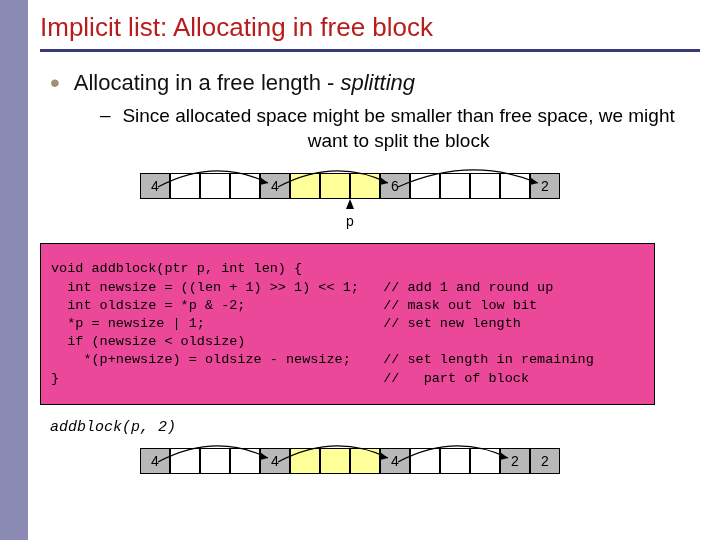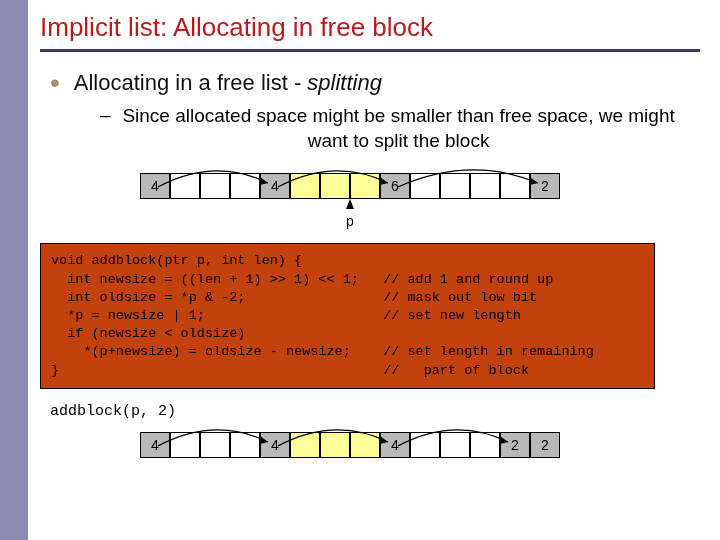--- a/index.html
+++ b/index.html
@@ -101,33 +101,34 @@
     transform: translateX(-50%);
     border-left: 4px solid transparent;
     border-right: 4px solid transparent;
     border-bottom: 10px solid #000;
   }
 
   .codebox {
     margin-top: 14px;
     width: 615px;
     border: 1px solid #000;
-    background: #c2410c;
-    padding: 8px 10px;
+    background: #ec4899;
+    padding: 16px 10px;
     font-family: "Courier New", monospace;
     font-size: 13.5px;
     white-space: pre;
     line-height: 1.35;
   }
 
   .call-label {
     margin-top: 14px;
     margin-left: 10px;
     font-family: "Courier New", monospace;
     font-size: 15px;
+    font-style: italic;
   }
 
   .diagram2 {
     margin-top: 12px;
     margin-left: 100px;
     position: relative;
     width: 420px;
   }
 </style>
 </head>
@@ -136,21 +137,21 @@
 <div class="sidebar"></div>
 
 <div class="slide">
 
   <div class="title">Implicit list: Allocating in free block</div>
   <hr class="title-rule">
 
   <div class="bullet-row">
     <div class="bullet-dot">•</div>
     <div class="bullet-text">
-      <span>Allocating in a free list - </span><span class="italic">splitting</span>
+      <span>Allocating in a free length - </span><span class="italic">splitting</span>
     </div>
   </div>
 
   <div class="sub-row">
     <div class="dash">–</div>
     <div class="sub-text">Since allocated space might be smaller than free space, we might want to split the block</div>
   </div>
 
   <div class="diagram1">
     <svg class="arcs">

